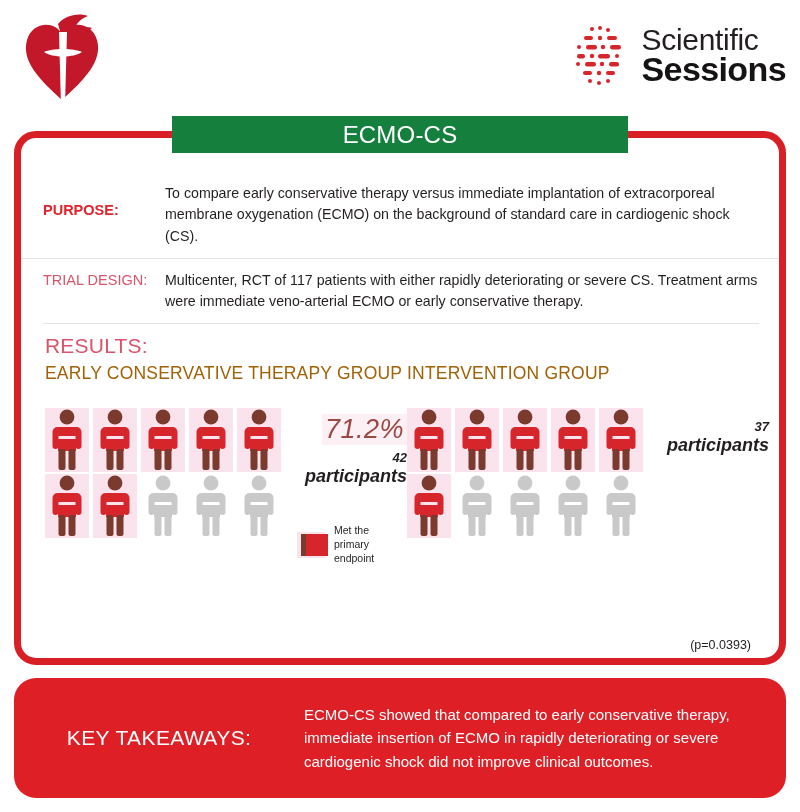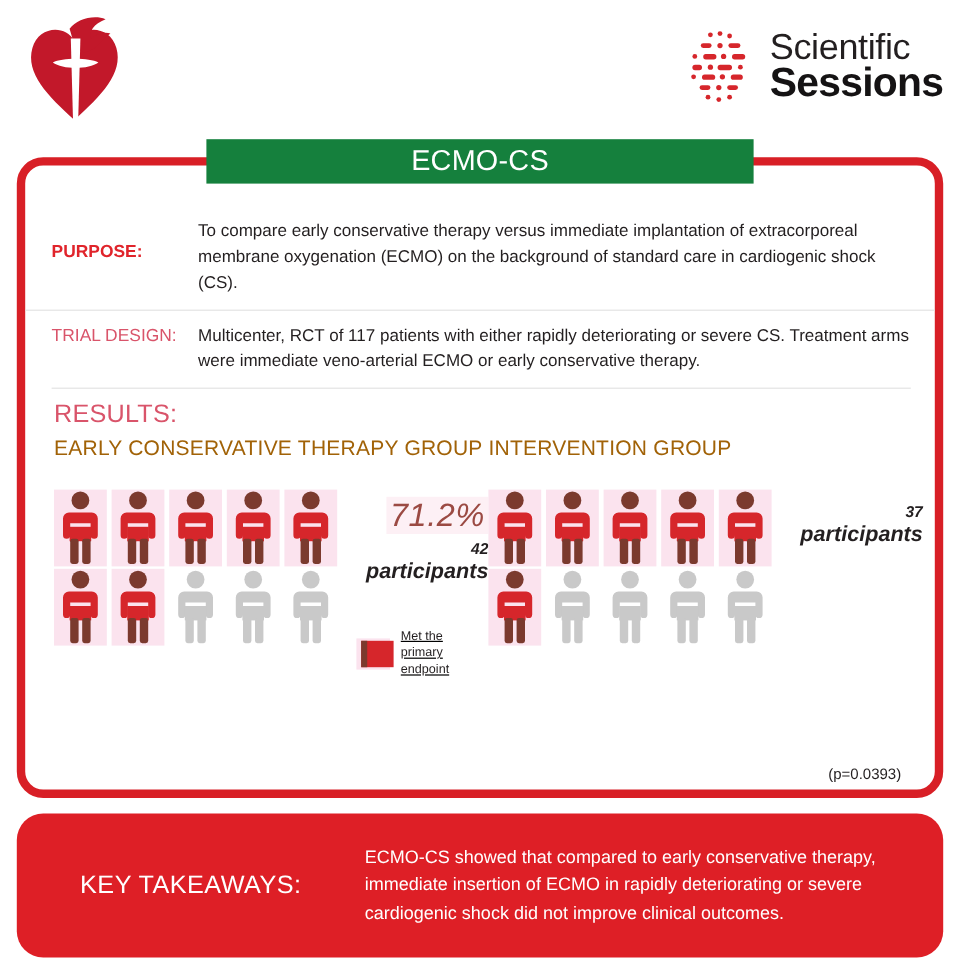--- a/index.html
+++ b/index.html
@@ -176,21 +176,20 @@
     color: #231f20;
     line-height: 1.25;
   }
   .legend {
     position: absolute;
     left: 252px;
     top: 162px;
     display: flex;
     align-items: center;
     gap: 9px;
-    text-decoration: underline;
   }
   .legend-swatch {
     width: 30px; height: 26px;
     background: #fbe3ee;
     position: relative;
   }
   .legend-swatch::after {
     content: "";
     position: absolute;
     left: 4px; top: 2px;

